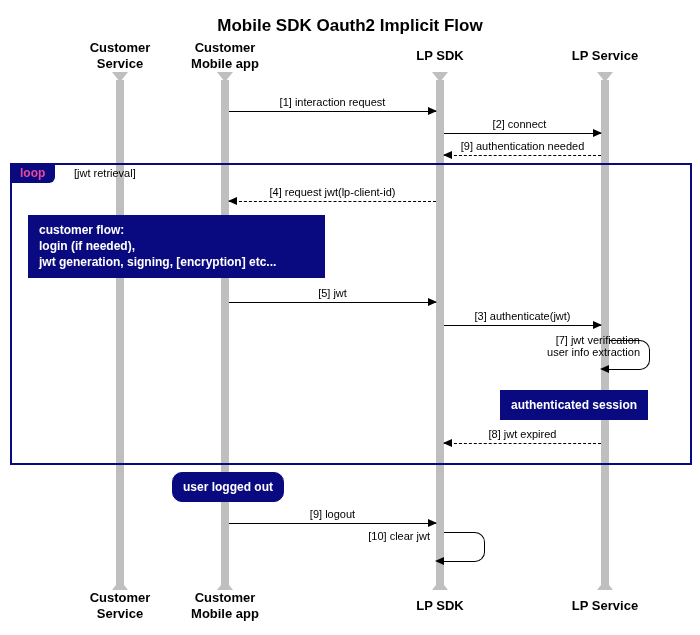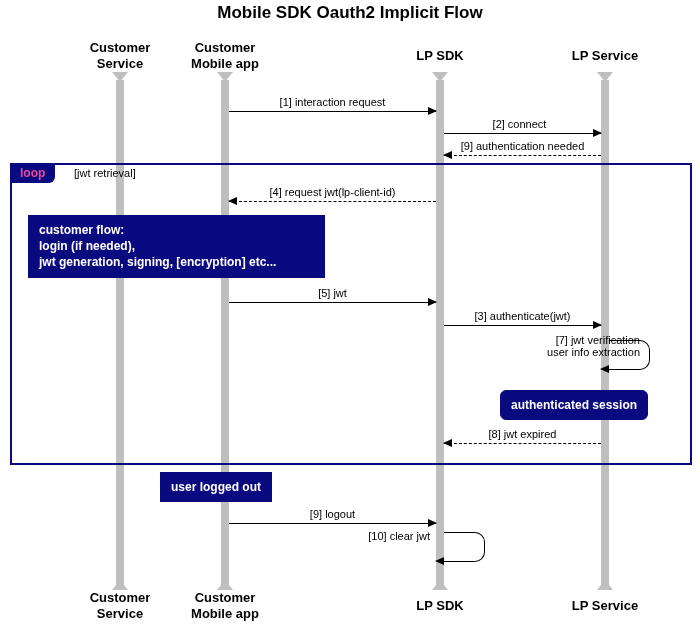--- a/index.html
+++ b/index.html
@@ -8,21 +8,21 @@
     background: #fff;
     width: 700px;
     height: 635px;
     position: relative;
   }
   .title {
     font-weight: bold;
     font-size: 17px;
     text-align: center;
     position: absolute;
-    top: 3px;
+    top: 16px;
     left: 0; right: 0;
   }
   .lane-label {
     font-weight: bold;
     font-size: 13px;
     text-align: center;
     position: absolute;
     width: 90px;
     line-height: 1.2;
   }
@@ -175,24 +175,24 @@
 
 <div class="msg" style="left:229px; top:287px; width:207px;">[5] jwt</div>
 <div class="arrow right" style="left:229px; top:302px; width:207px;"></div>
 
 <div class="msg" style="left:444px; top:310px; width:157px;">[3] authenticate(jwt)</div>
 <div class="arrow right" style="left:444px; top:325px; width:157px;"></div>
 
 <div class="msg" style="left:490px; top:334px; width:150px; text-align:right; white-space:pre;">[7] jwt verification<br>user info extraction</div>
 <div class="self-loop" style="left:609px; top:340px;"></div>
 
-<div class="note" style="left:500px; top:390px;border-radius:6px;">authenticated session</div>
+<div class="note" style="left:500px; top:390px;">authenticated session</div>
 
 <div class="msg" style="left:444px; top:428px; width:157px;">[8] jwt expired</div>
 <div class="arrow left dashed" style="left:444px; top:443px; width:157px;"></div>
 
-<div class="note" style="left:160px; top:472px;">user logged out</div>
+<div class="note" style="left:172px; top:472px;border-radius:10px;">user logged out</div>
 
 <div class="msg" style="left:229px; top:508px; width:207px;">[9] logout</div>
 <div class="arrow right" style="left:229px; top:523px; width:207px;"></div>
 
 <div class="msg" style="left:300px; top:530px; width:130px; text-align:right;">[10] clear jwt</div>
 <div class="self-loop" style="left:444px; top:532px;"></div>
 
 </body></html>

